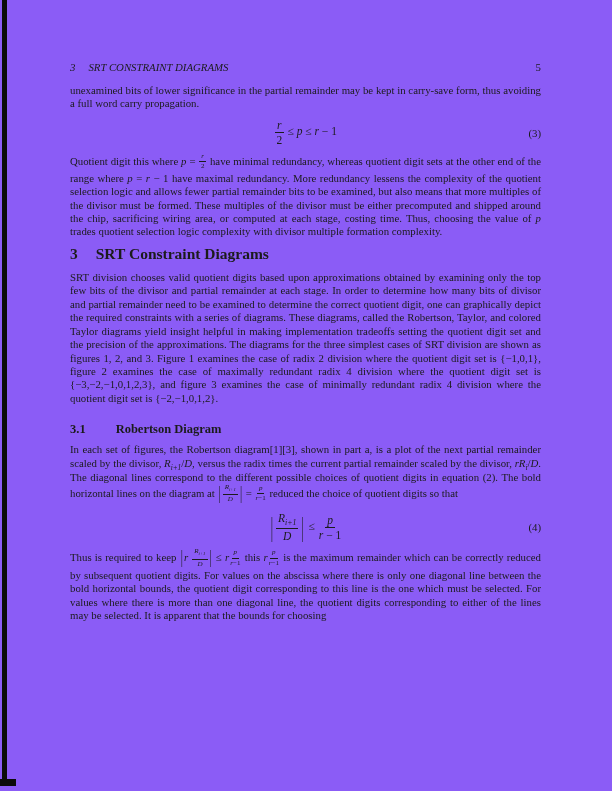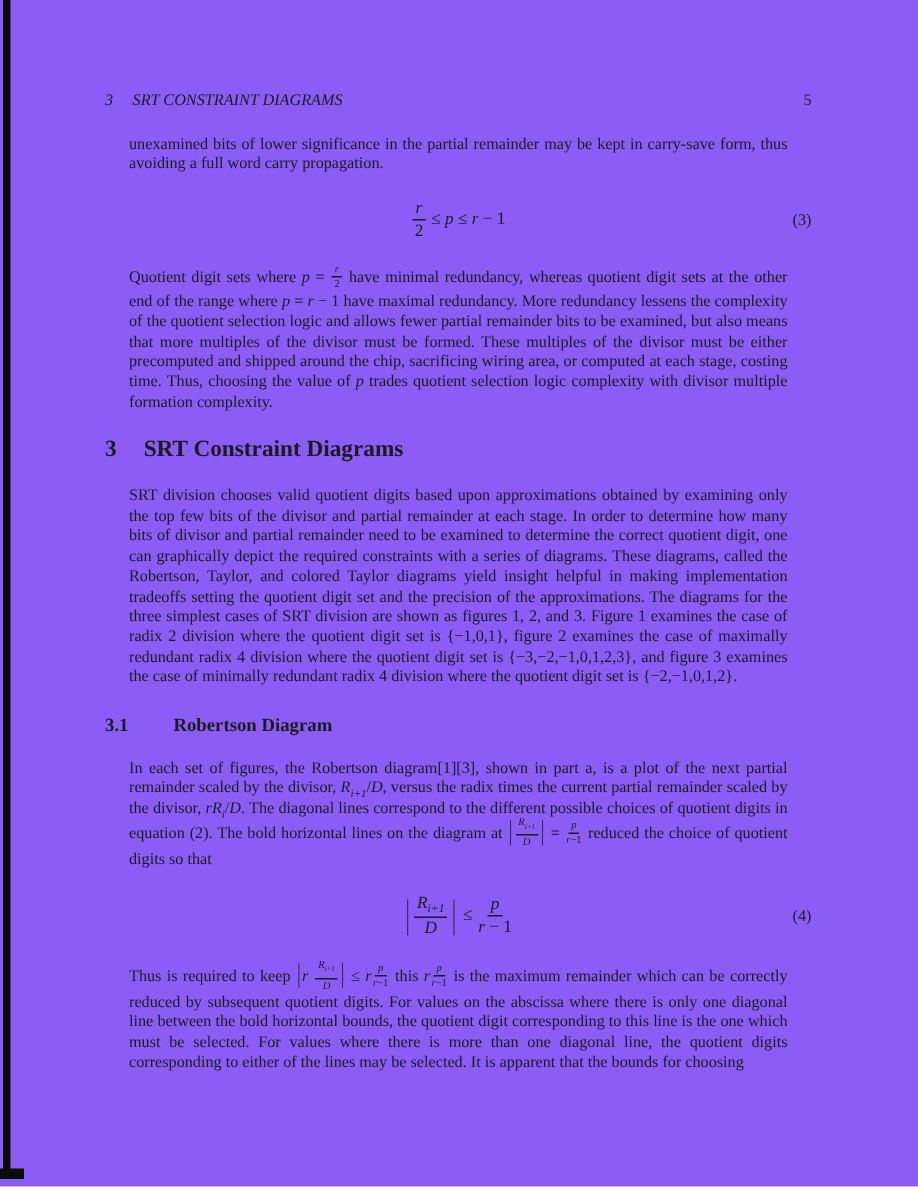--- a/index.html
+++ b/index.html
@@ -27,21 +27,21 @@
   .running-header {
     display: flex; justify-content: space-between; align-items: baseline;
     font-size: 10.8px; line-height: 13px;
     margin-bottom: 10px;
   }
   .rh-left { font-style: italic; }
   .rh-num { margin-right: 13px; }
   .rh-page { font-style: normal; }
 
   p.body {
-    margin: 16px;
+    margin: 0;
     font-size: 10.8px;
     line-height: 13.45px;
     text-align: justify;
   }
   p.indent { text-indent: 15px; }
 
   .sec-h {
     margin: 6px 0 9px 0;
     font-size: 15.5px; line-height: 17px; font-weight: bold;
   }
@@ -102,21 +102,21 @@
     <p class="body"><span>unexamined bits of lower significance in the partial remainder may be kept in carry-save form, thus avoiding a full word carry propagation.</span></p>
 
     <div class="equation">
       <span class="eq-body"><span class="frac">
             <span class="fn"><span class="it">r</span></span>
             <span class="fd"><span>2</span></span>
           </span><span> ≤ </span><span class="it">p</span><span> ≤ </span><span class="it">r</span><span> − 1</span></span>
       <span class="eq-tag">(3)</span>
     </div>
 
-    <p class="body"><span>Quotient digit sets where </span><span class="it">p</span><span> = </span><span class="frac">
+    <p class="body"><span>Quotient digit this where </span><span class="it">p</span><span> = </span><span class="frac">
           <span class="fn"><span class="it">r</span></span>
           <span class="fd"><span>2</span></span>
         </span><span> have minimal redundancy, whereas quotient digit sets at the other end of the range where </span><span class="it">p</span><span> = </span><span class="it">r</span><span> − 1 have maximal redundancy. More redundancy lessens the complexity of the quotient selection logic and allows fewer partial remainder bits to be examined, but also means that more multiples of the divisor must be formed. These multiples of the divisor must be either precomputed and shipped around the chip, sacrificing wiring area, or computed at each stage, costing time. Thus, choosing the value of </span><span class="it">p</span><span> trades quotient selection logic complexity with divisor multiple formation complexity.</span></p>
 
     <h2 class="sec-h">
       <span class="h-num">3</span><span>SRT Constraint Diagrams</span>
     </h2>
 
     <p class="body"><span>SRT division chooses valid quotient digits based upon approximations obtained by examining only the top few bits of the divisor and partial remainder at each stage. In order to determine how many bits of divisor and partial remainder need to be examined to determine the correct quotient digit, one can graphically depict the required constraints with a series of diagrams. These diagrams, called the Robertson, Taylor, and colored Taylor diagrams yield insight helpful in making implementation tradeoffs setting the quotient digit set and the precision of the approximations. The diagrams for the three simplest cases of SRT division are shown as figures 1, 2, and 3. Figure 1 examines the case of radix 2 division where the quotient digit set is {−1,0,1}, figure 2 examines the case of maximally redundant radix 4 division where the quotient digit set is {−3,−2,−1,0,1,2,3}, and figure 3 examines the case of minimally redundant radix 4 division where the quotient digit set is {−2,−1,0,1,2}.</span></p>
 

